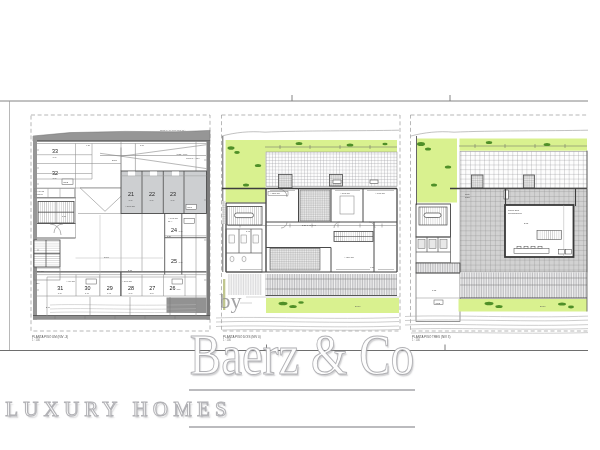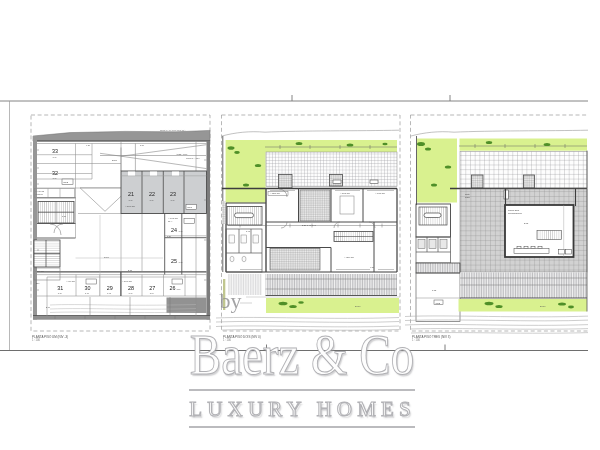--- a/index.html
+++ b/index.html
@@ -569,16 +569,16 @@
         <text x="219.5" y="307.5" font-size="22" fill="rgba(140,140,142,0.8)" font-family="Liberation Serif">by</text>
 <path d="M246,297H400" stroke="rgba(160,160,162,0.55)" stroke-width="0.8" fill="none"></path>
 <path d="M240,303H252" stroke="rgba(150,150,152,0.6)" stroke-width="0.7" fill="none"></path>
       </g>
 </svg>
 
 <div class="wm" style="left:2px;top:321px;width:600px;text-align:center;font-size:58px;transform:scaleX(0.81);">Baerz &amp; Co</div>
 
 <div class="rule" style="left:189px;top:388.5px;width:226px;"></div>
 
-<div class="wm" style="left:0;top:396.8px;width:600px;text-align:center;font-size:21px;letter-spacing:5.2px;text-indent:5.2px;">LUXURY HOMES</div>
+<div class="wm" style="left:0;top:396.8px;width:600px;text-align:left;font-size:21px;letter-spacing:5.2px;text-indent:5.2px;">LUXURY HOMES</div>
 
 <div class="rule" style="left:189px;top:426px;width:226px;"></div>
 </div>
 
 </body></html>

